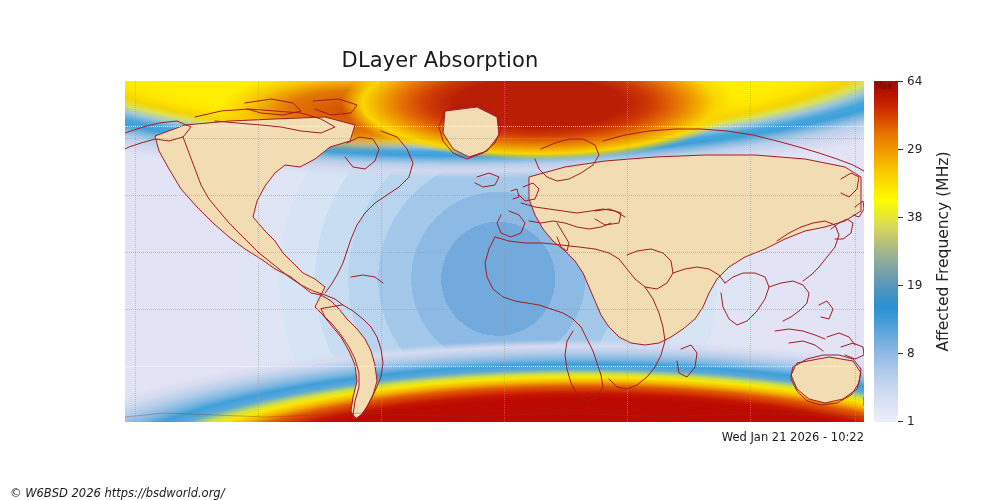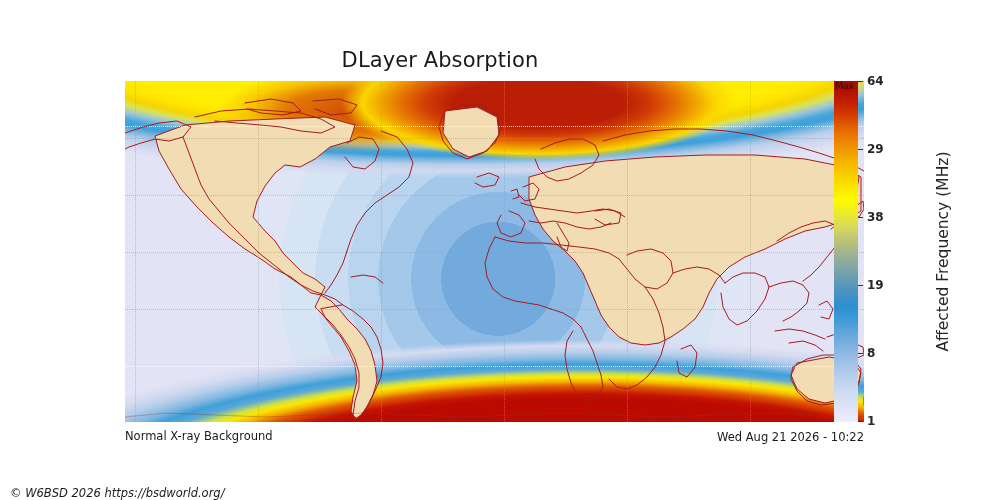--- a/index.html
+++ b/index.html
@@ -180,25 +180,24 @@
   #landfill path {
     fill: #f2dcb3;
     stroke: #a41c20;
     stroke-width: 1;
     stroke-linejoin: round;
   }
 
   
   #colorbar-wrap {
     position: absolute;
-    left: 834px;
+    left: 874px;
     top: 81px;
     width: 24px;
     height: 341px;
-    font-weight: bold;
   }
   #colorbar {
     position: absolute;
     left: 0; top: 0;
     width: 24px;
     height: 341px;
     background: linear-gradient(to top,
       #eceefa 0%,
       #e0e4f6 4%,
       #d2dcf2 8%,
@@ -451,18 +450,17 @@
   <div class="cb-ticklabel" style="top:68px">29</div>
   <div class="cb-ticklabel" style="top:136px">38</div>
   <div class="cb-ticklabel" style="top:204px">19</div>
   <div class="cb-ticklabel" style="top:272px">8</div>
   <div class="cb-ticklabel" style="top:340px">1</div>
 </div>
 
 <div id="colorbar-label">Affected Frequency (MHz)</div>
 
 <div id="status-left">
-  <div>Normal X-ray Background</div>
 </div>
 
-<div id="timestamp">Wed Aug 21 2026 - 10:22</div>
+<div id="timestamp">Wed Jan 21 2026 - 10:22</div>
 
 <div id="copyright">© W6BSD 2026 https://bsdworld.org/</div>
 
 </body></html>

